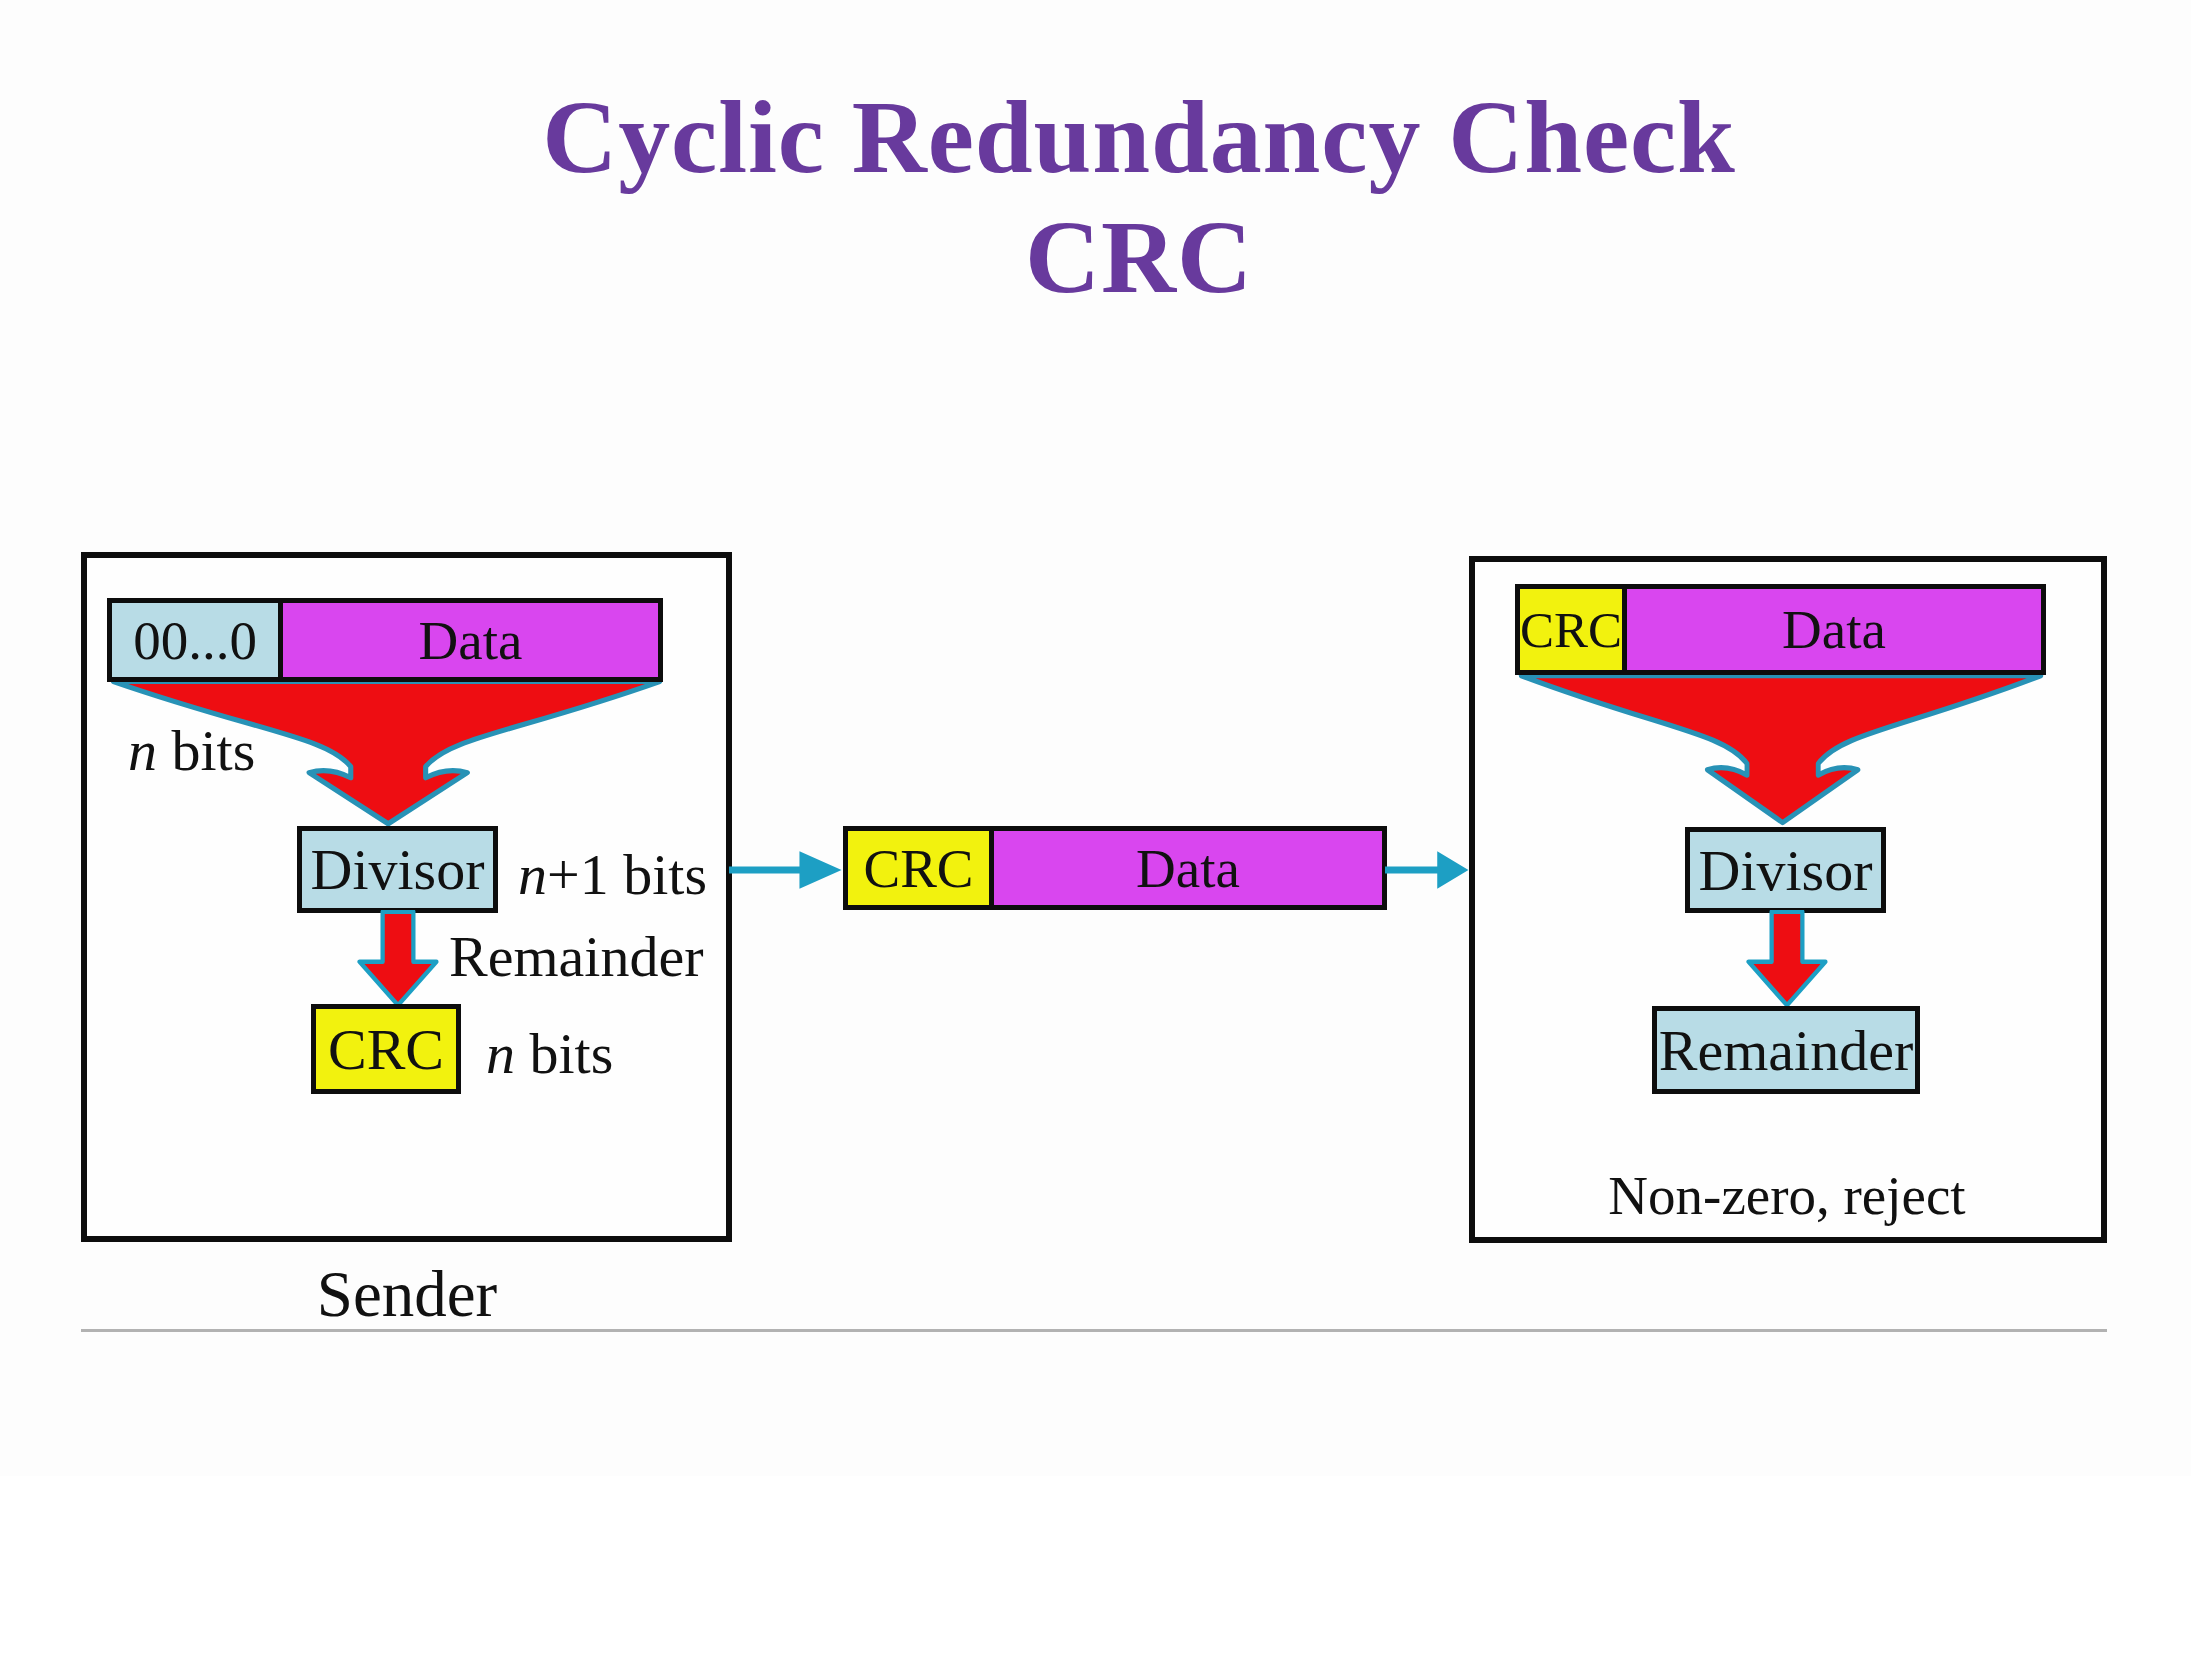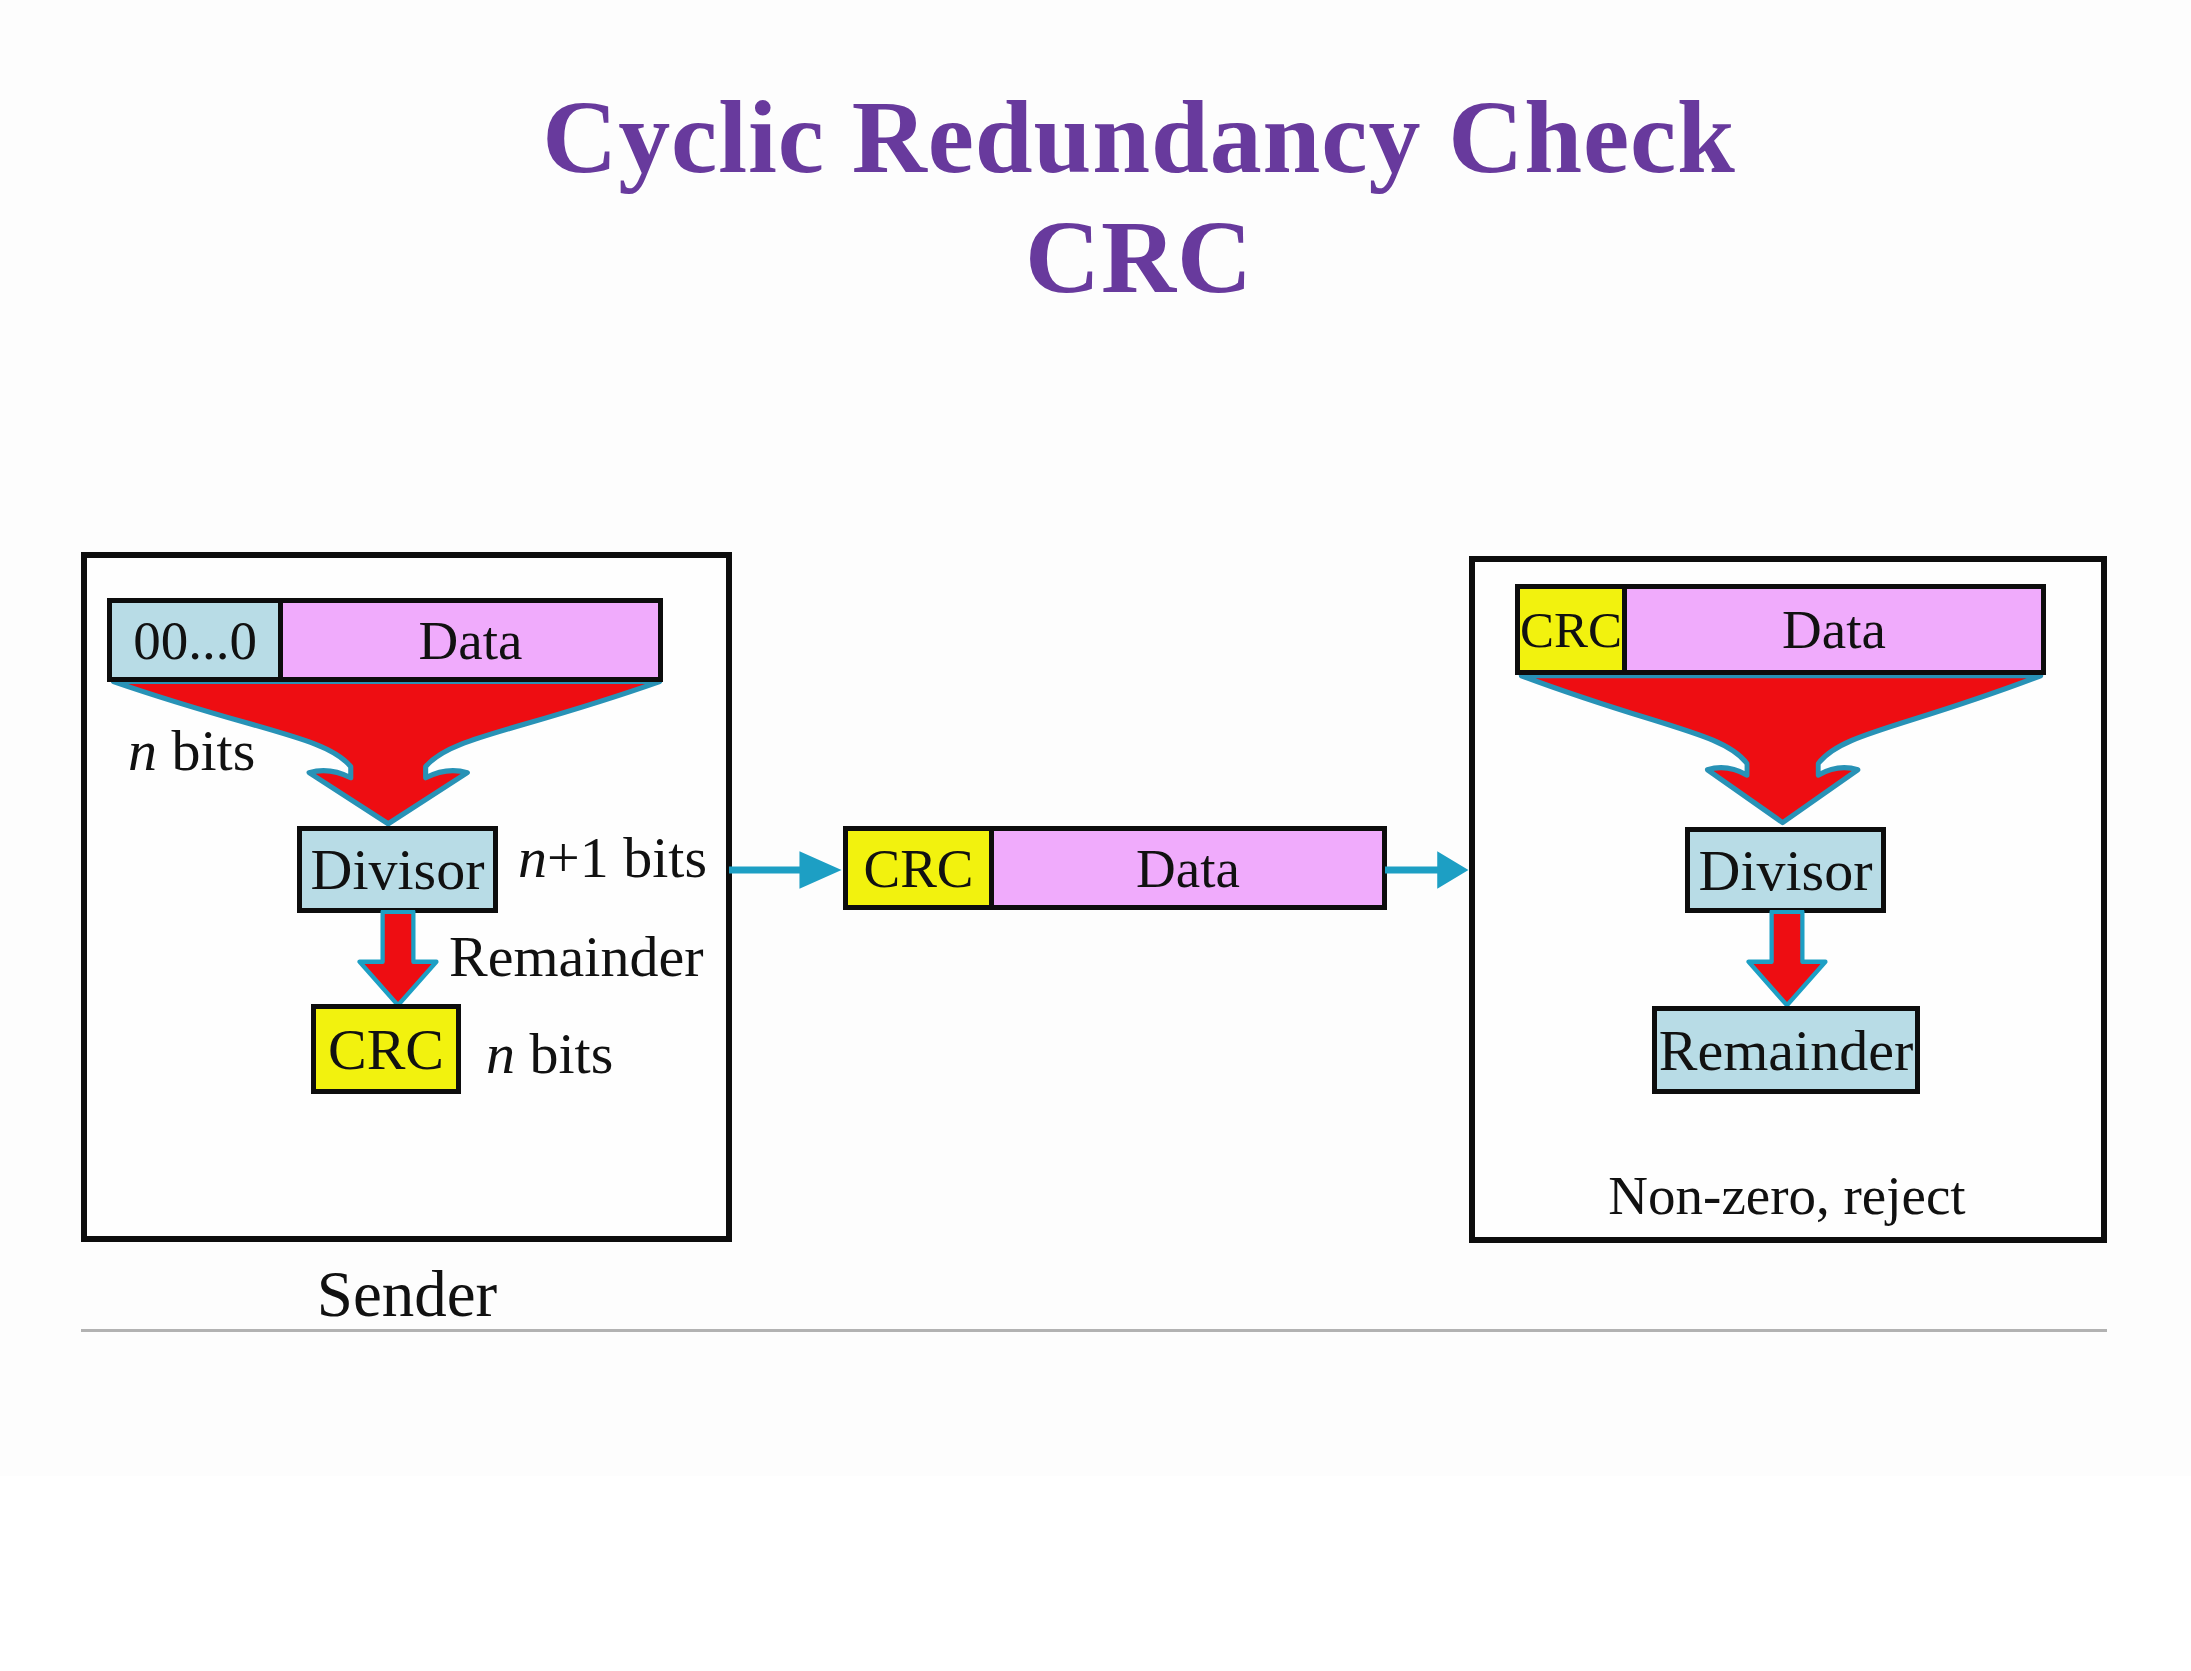--- a/index.html
+++ b/index.html
@@ -40,21 +40,21 @@
   }
   .packet .cell {
     display: flex; align-items: center; justify-content: center;
     font-size: 55px;
     box-sizing: border-box;
     white-space: nowrap;
   }
   .cell-sep { border-right: 5.1px solid var(--c-border, #0d0d0d); }
   .cell-blue { background: var(--c-lightblue, #b8dce6); text-align: center; }
   .cell-yellow { background: var(--c-yellow, #f2f20e); }
-  .cell-white { background: #f0abfc; flex: 1; }
+  .cell-white { background: #d946ef; flex: 1; }
 
   .small-box {
     position: absolute;
     display: flex; align-items: center; justify-content: center;
     border: 5.1px solid var(--c-border, #0d0d0d);
     box-sizing: border-box;
     font-size: 58px;
     white-space: nowrap;
     overflow: visible;
   }
@@ -108,21 +108,21 @@
 
   <div class="packet" style="left:107px; top:598px; width:556px; height:84px;">
     <div class="cell cell-blue cell-sep" style="width:171px;">00...0</div>
     <div class="cell cell-white">Data</div>
   </div>
 
   <div class="lbl" style="left:128px; top:717px;"><i>n</i><span> bits</span></div>
 
   <div class="small-box box-blue" style="left:297px; top:826px; width:201px; height:87px;">Divisor</div>
 
-  <div class="lbl" style="left:518px; top:824px;"><i>n</i><span>+1 bits</span></div>
+  <div class="lbl" style="left:518px; top:841px;"><i>n</i><span>+1 bits</span></div>
 
   <svg class="shape" style="left:357px; top:910px;" width="82" height="98" viewBox="0 0 96 110" preserveAspectRatio="none">
     <path d="M 30 2 L 66 2 L 66 58 L 93 58 L 48 107 L 3 58 L 30 58 Z" style="fill:var(--c-red,#ee0d12); stroke:var(--c-teal,#1d9fc4); stroke-width:5; stroke-linejoin:round;"></path>
   </svg>
 
   <div class="lbl" style="left:449px; top:923px;">Remainder</div>
 
   <div class="small-box box-yellow" style="left:311px; top:1004px; width:150px; height:90px;">CRC</div>
 
   <div class="lbl" style="left:486px; top:1020px;"><i>n</i><span> bits</span></div>

